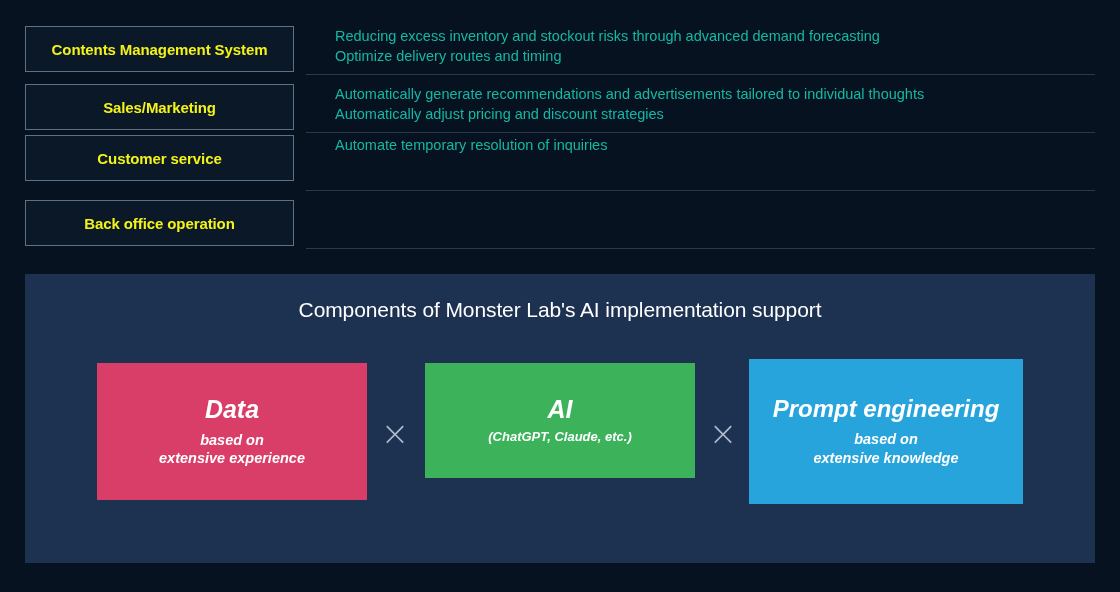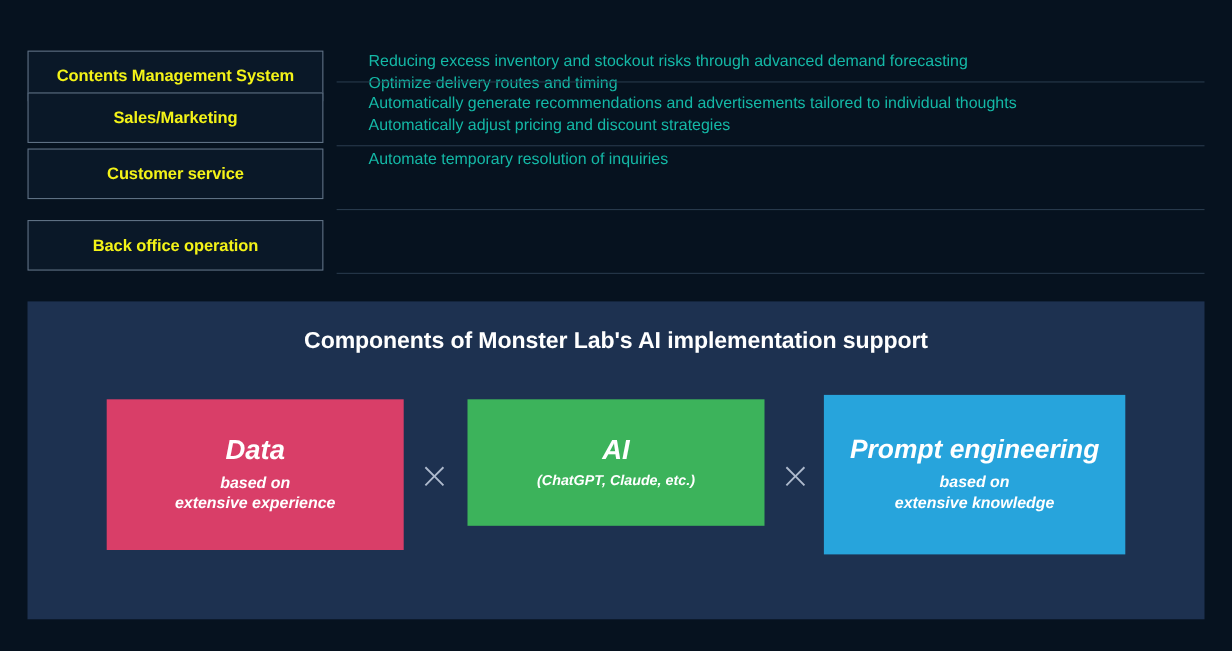--- a/index.html
+++ b/index.html
@@ -23,21 +23,21 @@
     top: 0;
     width: 1120px;
     height: 266px;
   }
   .usecase-row {
     position: absolute;
     left: 0;
     width: 1120px;
     height: 58px;
   }
-  .usecase-row.r0 { top: 21px; margin-top: 20px; }
+  .usecase-row.r0 { top: 21px; }
   .usecase-row.r1 { top: 79px; }
   .usecase-row.r2 { top: 130px; }
   .usecase-row.r3 { top: 195px; }
 
   .label-box {
     position: absolute;
     left: 25px;
     top: 5px;
     width: 269px;
     height: 46px;
@@ -92,21 +92,21 @@
     background: #1d3150;
   }
   .panel-title {
     position: absolute;
     left: 0;
     top: 24px;
     width: 1070px;
     text-align: center;
     color: #ffffff;
     font-size: 21px;
-    font-weight: bold;
+    font-weight: normal;
     letter-spacing: -0.1px;
   }
 
   .boxes-row {
     position: absolute;
     left: 0;
     top: 89px;
     width: 1070px;
     height: 145px;
   }

